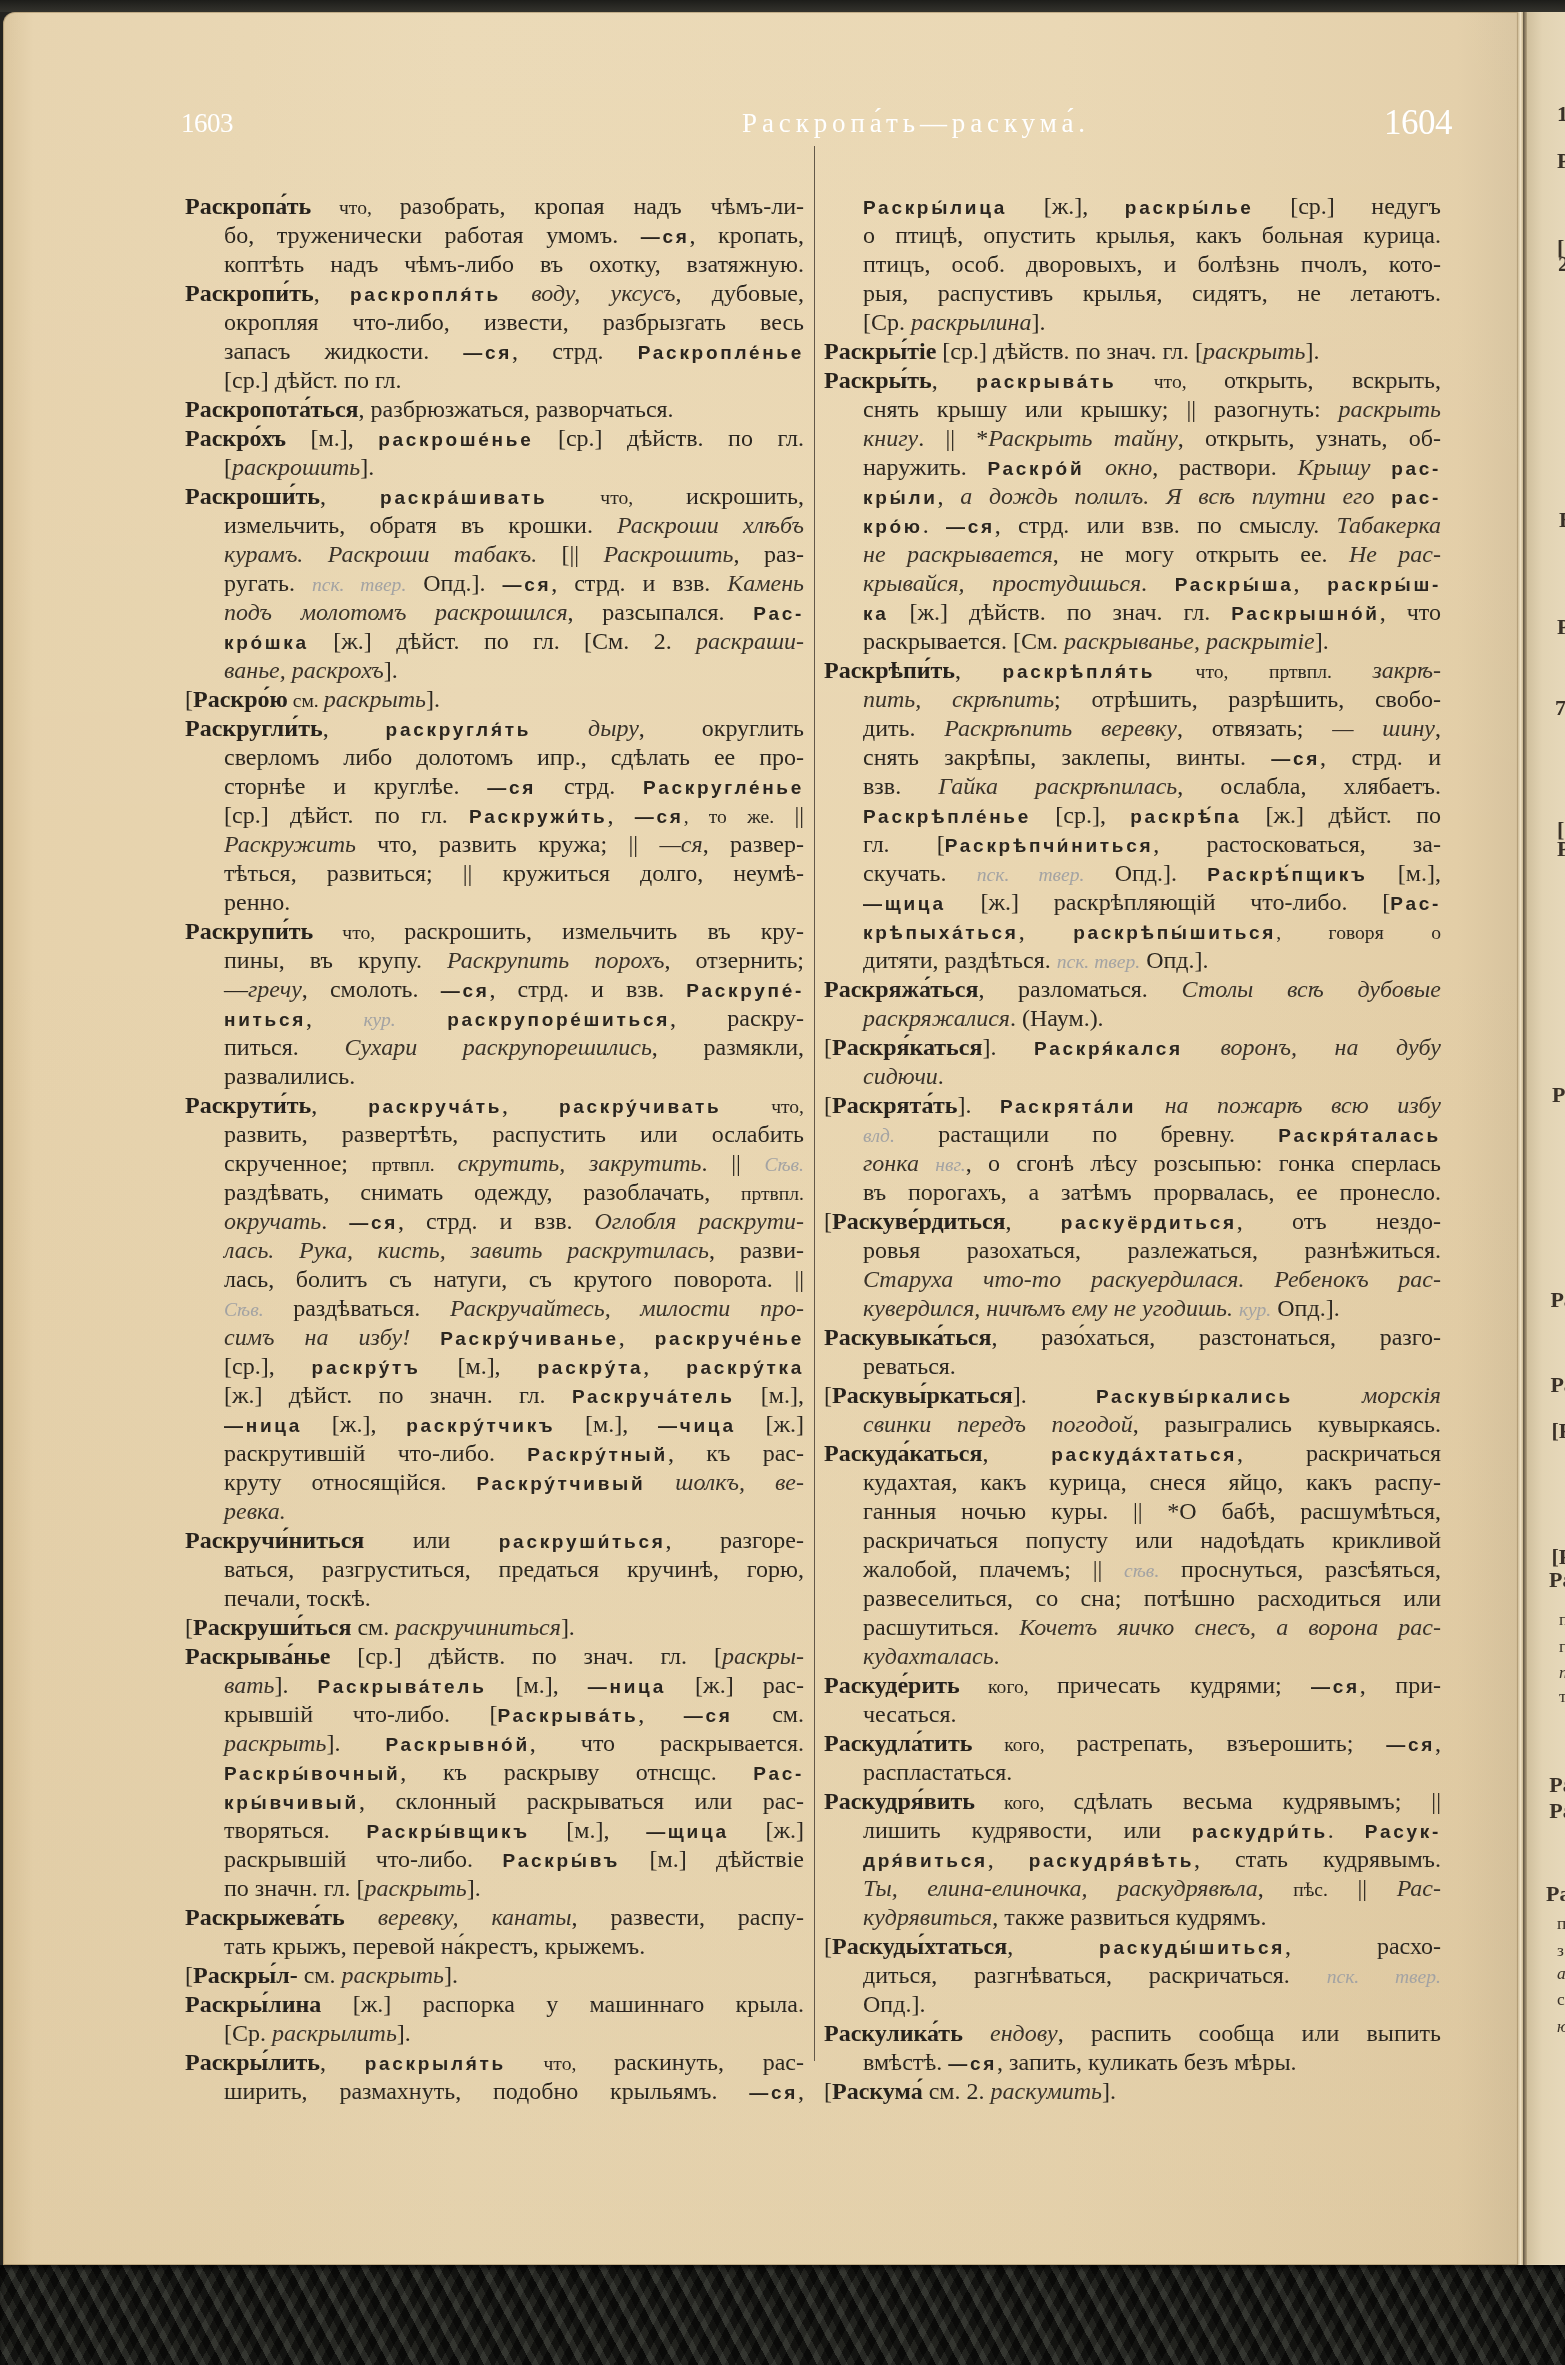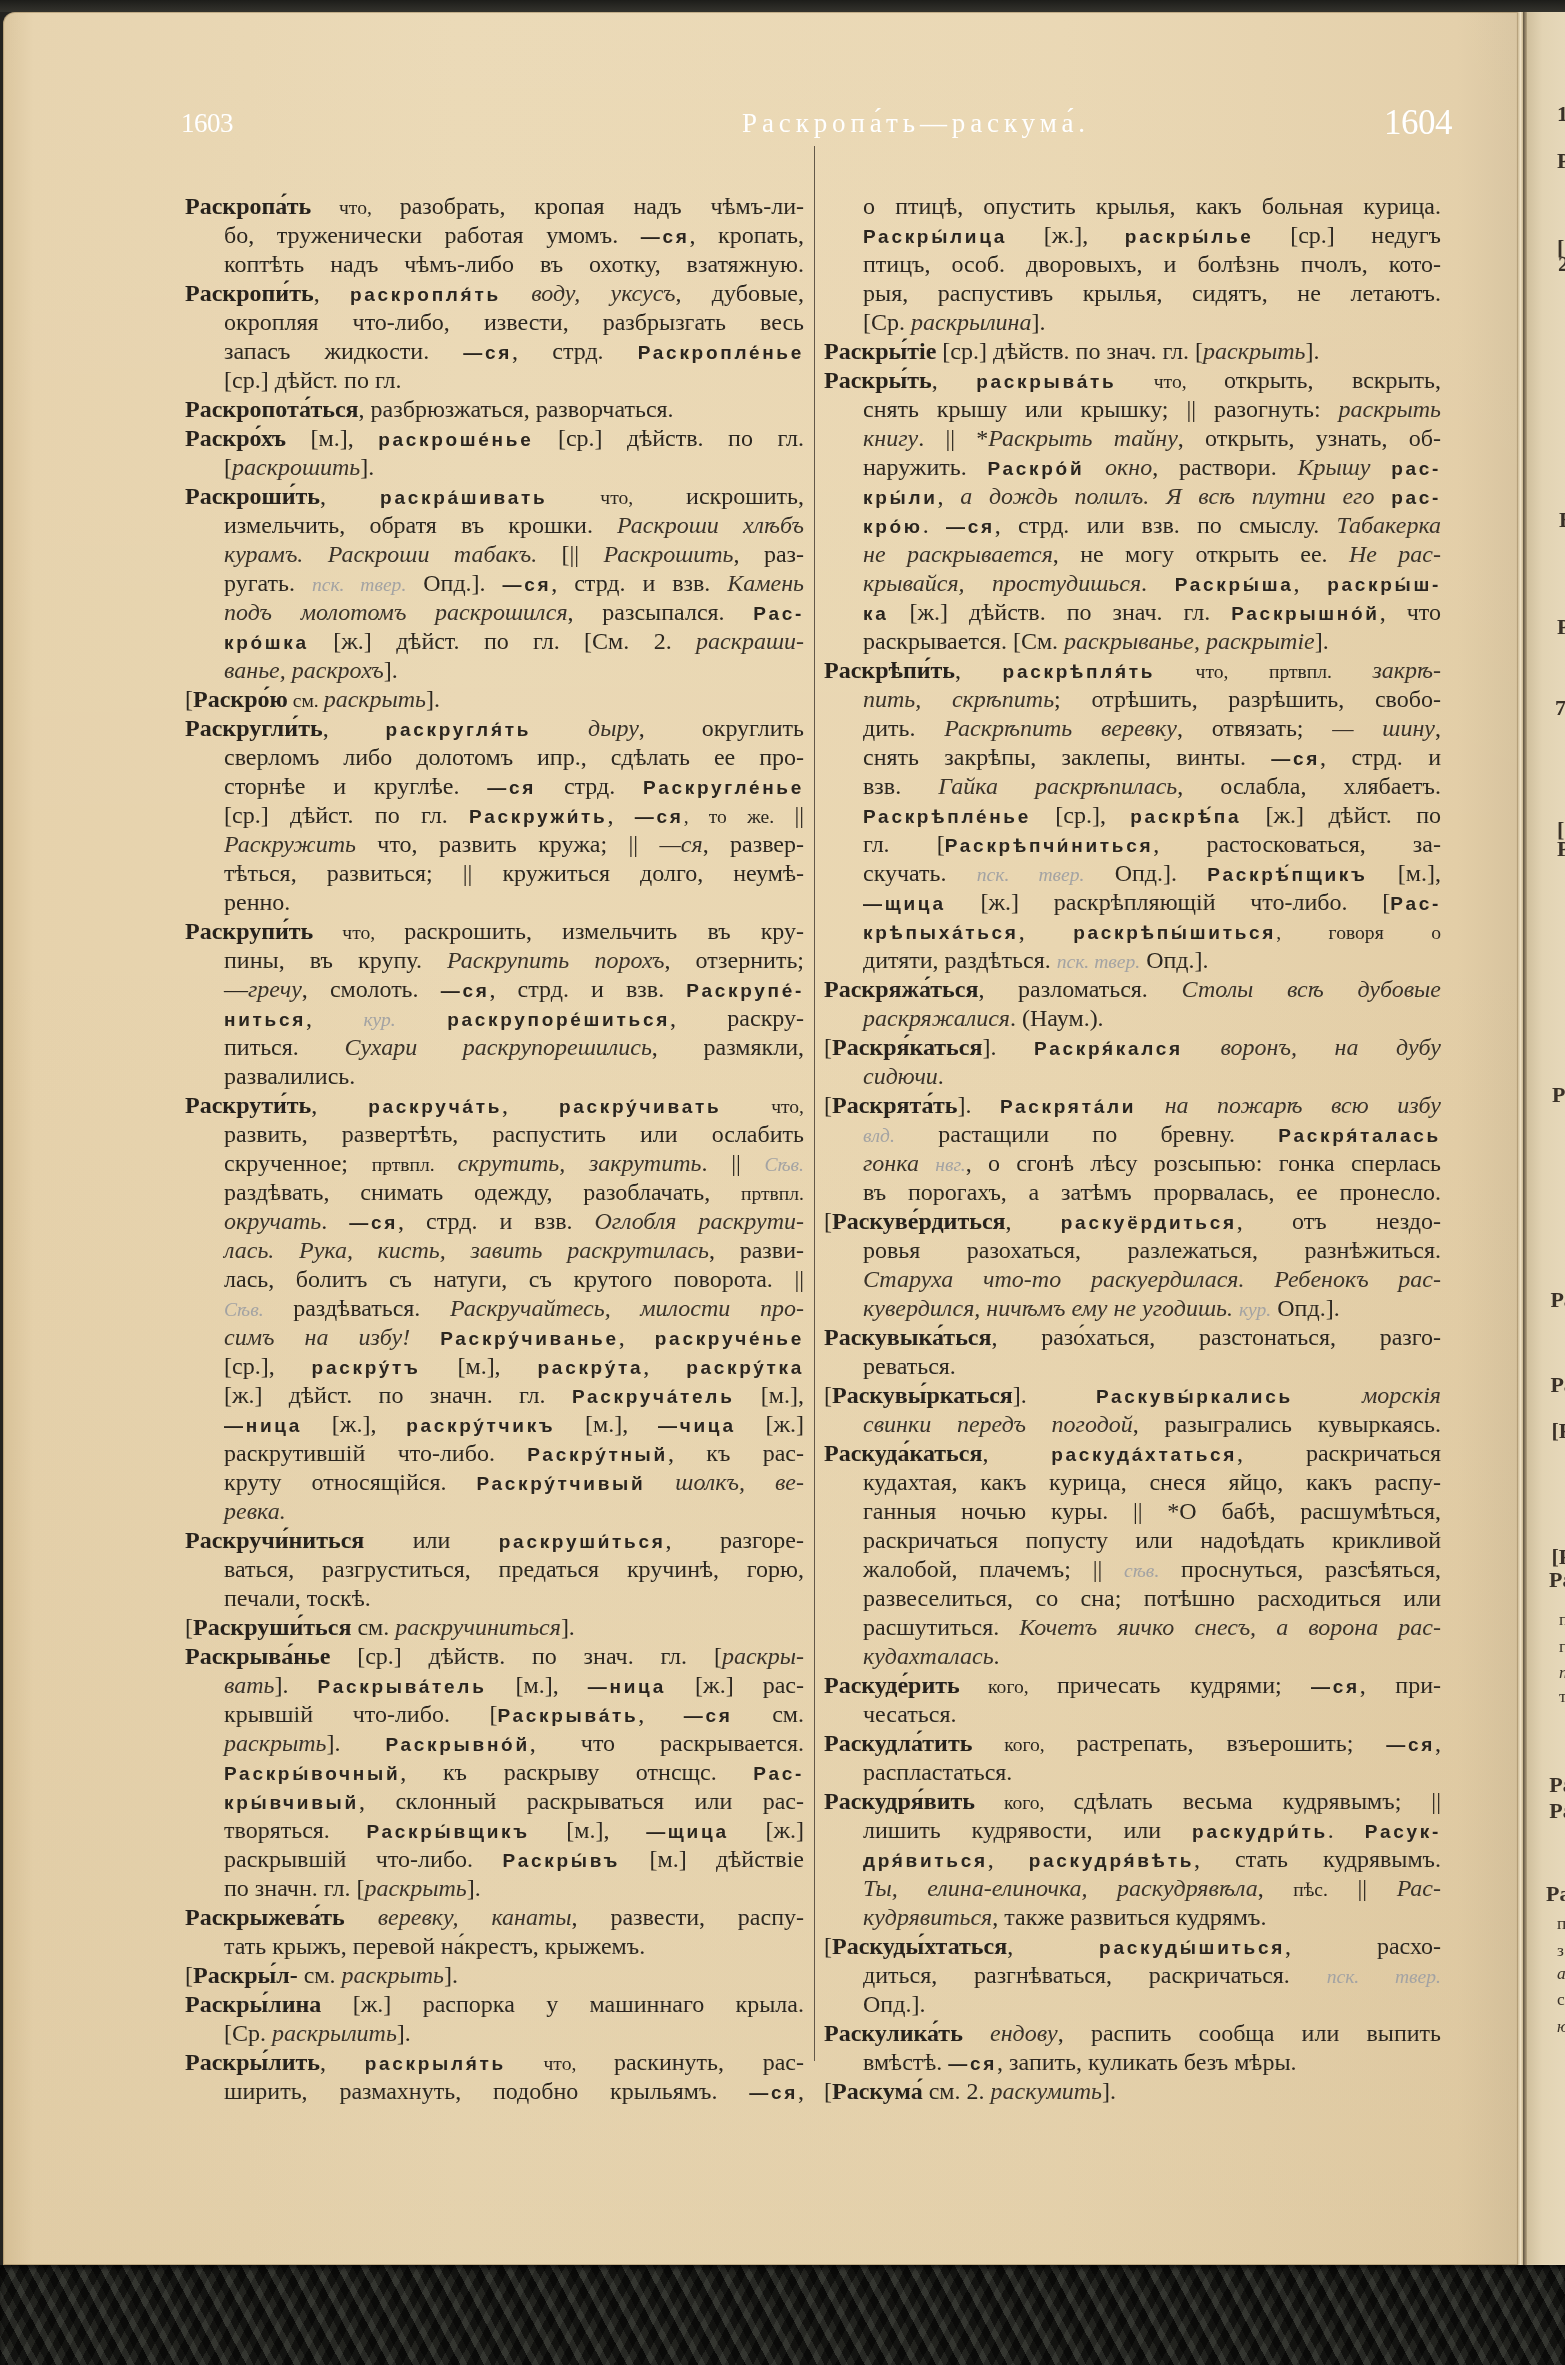--- a/index.html
+++ b/index.html
@@ -167,22 +167,22 @@
     <div class="line in"><span class="seg-n">по значн. гл. [</span><span class="seg-i">раскрыть</span><span class="seg-n">].</span></div>
     <div class="line j"><span class="seg-h">Раскрыжева́ть</span><span class="seg-n"> </span><span class="seg-i">веревку, канаты</span><span class="seg-n">, развести, распу-</span></div>
     <div class="line in"><span class="seg-n">тать крыжъ, перевой на́крестъ, крыжемъ.</span></div>
     <div class="line"><span class="seg-n">[</span><span class="seg-h">Раскры́л-</span><span class="seg-n"> см. </span><span class="seg-i">раскрыть</span><span class="seg-n">].</span></div>
     <div class="line j"><span class="seg-h">Раскры́лина</span><span class="seg-n"> [ж.] распорка у машиннаго крыла.</span></div>
     <div class="line in"><span class="seg-n">[Ср. </span><span class="seg-i">раскрылить</span><span class="seg-n">].</span></div>
     <div class="line j"><span class="seg-h">Раскры́лить</span><span class="seg-n">, </span><span class="seg-b">раскрыля́ть</span><span class="seg-s"> что, </span><span class="seg-n">раскинуть, рас-</span></div>
     <div class="line in j"><span class="seg-n">ширить, размахнуть, подобно крыльямъ. </span><span class="seg-b">—ся</span><span class="seg-n">,</span></div>
   </div>
 <div class="col col-right">
+    <div class="line in j"><span class="seg-b">Раскры́лица</span><span class="seg-n"> [ж.], </span><span class="seg-b">раскры́лье</span><span class="seg-n"> [ср.] недугъ</span></div>
     <div class="line in j"><span class="seg-n">о птицѣ, опустить крылья, какъ больная курица.</span></div>
-    <div class="line in j"><span class="seg-b">Раскры́лица</span><span class="seg-n"> [ж.], </span><span class="seg-b">раскры́лье</span><span class="seg-n"> [ср.] недугъ</span></div>
     <div class="line in j"><span class="seg-n">птицъ, особ. дворовыхъ, и болѣзнь пчолъ, кото-</span></div>
     <div class="line in j"><span class="seg-n">рыя, распустивъ крылья, сидятъ, не летаютъ.</span></div>
     <div class="line in"><span class="seg-n">[Ср. </span><span class="seg-i">раскрылина</span><span class="seg-n">].</span></div>
     <div class="line"><span class="seg-h">Раскры́тіе</span><span class="seg-n"> [ср.] дѣйств. по знач. гл. [</span><span class="seg-i">раскрыть</span><span class="seg-n">].</span></div>
     <div class="line j"><span class="seg-h">Раскры́ть</span><span class="seg-n">, </span><span class="seg-b">раскрыва́ть</span><span class="seg-s"> что, </span><span class="seg-n">открыть, вскрыть,</span></div>
     <div class="line in j"><span class="seg-n">снять крышу или крышку; || разогнуть: </span><span class="seg-i">раскрыть</span></div>
     <div class="line in j"><span class="seg-i">книгу</span><span class="seg-n">. || *</span><span class="seg-i">Раскрыть тайну</span><span class="seg-n">, открыть, узнать, об-</span></div>
     <div class="line in j"><span class="seg-n">наружить. </span><span class="seg-b">Раскро́й</span><span class="seg-n"> </span><span class="seg-i">окно</span><span class="seg-n">, раствори. </span><span class="seg-i">Крышу</span><span class="seg-n"> </span><span class="seg-b">рас-</span></div>
     <div class="line in j"><span class="seg-b">кры́ли</span><span class="seg-n">, </span><span class="seg-i">а дождь полилъ. Я всѣ плутни его</span><span class="seg-n"> </span><span class="seg-b">рас-</span></div>
     <div class="line in j"><span class="seg-b">кро́ю</span><span class="seg-n">. </span><span class="seg-b">—ся</span><span class="seg-n">, стрд. или взв. по смыслу. </span><span class="seg-i">Табакерка</span></div>

